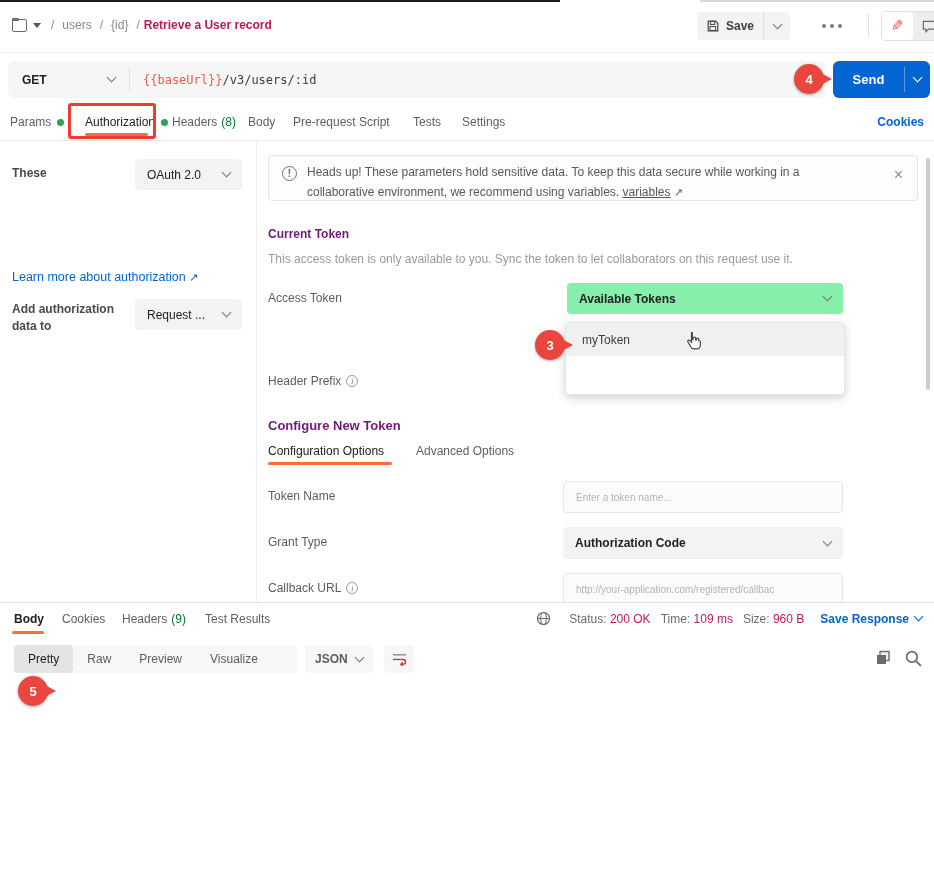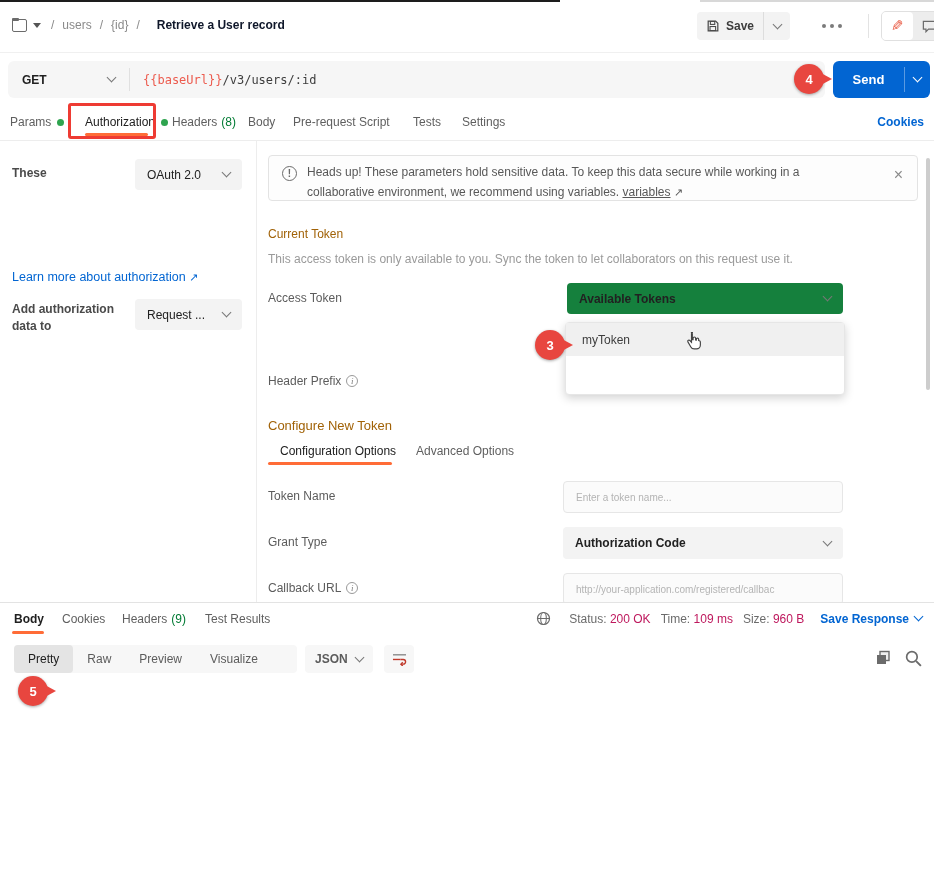--- a/index.html
+++ b/index.html
@@ -11,42 +11,42 @@
   }
   .abs { position:absolute; }
   .flex { display:flex; align-items:center; }
 
   
   .chev { display:inline-block; width:7px; height:7px; border-right:1.6px solid #777;
           border-bottom:1.6px solid #777; transform:rotate(45deg); margin-top:-4px; }
   .chev.white { border-color:#fff; }
   .chev.blue { border-color:#0265d2; }
   .gdot { display:inline-block; width:7px; height:7px; border-radius:50%; background:#2ea44f; margin-left:6px; }
-  .select-box { background:#15803d; border-radius:4px; display:flex; align-items:center;
+  .select-box { background:#86efac; border-radius:4px; display:flex; align-items:center;
                 justify-content:space-between; padding:0 12px; color:#212121; font-weight:bold; cursor:pointer; }
   .field-label { color:#5c5c5c; }
   .info-i { display:inline-block; width:12px; height:12px; border:1px solid #9a9a9a; border-radius:50%;
             font-size:9px; line-height:11px; text-align:center; color:#7a7a7a; margin-left:5px;
             font-family:"Liberation Serif", serif; font-style:italic; }
   input.pm-input { border:1px solid #e6e6e6; background:#fbfbfb; border-radius:4px; padding:0 12px;
                    font-family:"Liberation Sans", sans-serif; font-size:10px; color:#444; width:100%; height:100%; }
   input.pm-input::placeholder { color:#b4b4b4; }
 
   
   .topline-dark { position:absolute; top:0; left:0; width:560px; height:2px; background:#1d1d1d; }
   .topline-light { position:absolute; top:0; left:700px; right:0; height:2px; background:#d8d8d8; }
 
   
   .bc-icon { width:15px; height:13px; border:1.5px solid #6b6b6b; border-radius:2px; position:relative; }
   .bc-icon::after { content:""; position:absolute; top:-1.5px; left:-1.5px; width:7px; height:3px;
                     background:#6b6b6b; border-radius:1px; }
   .caret-down { width:0; height:0; border-left:4px solid transparent; border-right:4px solid transparent;
                 border-top:5px solid #555; display:inline-block; }
   .bc-sep, .bc-seg { color:#8a8a8a; margin:0 4px; }
-  .bc-current { color:#0f172a; font-weight:bold; margin-left:13px; }
+  .bc-current { color:#be185d; font-weight:bold; margin-left:0; }
 
   .btn-gray { background:#f3f3f3; display:flex; align-items:center; justify-content:center; cursor:pointer; }
   .toolbar-divider { width:1px; background:#e3e3e3; }
 
   
   .url-box { background:#f6f6f6; border-radius:6px; }
   .send-btn { background:#0265d2; border-radius:6px; color:#fff; font-weight:bold; font-size:13px; cursor:pointer; }
 
   
   .tab { color:#5f5f5f; cursor:pointer; white-space:nowrap; }
@@ -66,21 +66,21 @@
 
   
   .banner { border:1px solid #e3e3e3; border-radius:4px; background:#fdfdfd; }
   .warn-circle { width:15px; height:15px; border:1.4px solid #6b6b6b; border-radius:50%; color:#6b6b6b;
                  font-size:10px; font-weight:bold; text-align:center; line-height:13px; }
   .banner-text { color:#585858; line-height:20px; }
   .banner-link { color:#585858; text-decoration:underline; cursor:pointer; }
   .ext-arrow { color:#585858; font-size:11px; }
   .close-x { color:#8a8a8a; font-size:16px; cursor:pointer; line-height:14px; }
 
-  .section-title { font-weight:normal; color:#a16207; }
+  .section-title { font-weight:bold; color:#701a75; }
   .muted { color:#9a9a9a; }
   .blue-link { color:#0265d2; cursor:pointer; }
 
   
   .menu { background:#fff; border:1px solid #e6e6e6; border-radius:4px;
           box-shadow:0 3px 10px rgba(0,0,0,.18); z-index:20; }
   .menu-item { height:33px; display:flex; align-items:center; padding:0 16px; color:#3d3d3d; cursor:pointer; }
   .menu-item.hover { background:#f0f0f0; }
   .menu-item.manage { color:#e8563f; }
 
@@ -263,21 +263,21 @@
       <path d="M4.5 1.5c.8 0 1.4.6 1.4 1.4v5.2l.7.1V6.9c0-.7.6-1.2 1.2-1.2s1.2.5 1.2 1.2v1.6l.7.1V7.8c0-.6.5-1.1 1.1-1.1s1.1.5 1.1 1.1v1.3l.6.1c.6.1 1 .6 1 1.2v2.9c0 2-1.6 3.6-3.6 3.6H7.6c-1.3 0-2.5-.7-3.1-1.8l-2.8-4.8c-.3-.5-.1-1.2.4-1.5.5-.3 1.1-.2 1.5.2l1.5 1.7V2.9c0-.8.6-1.4 1.4-1.4z" fill="#fff" stroke="#444" stroke-width="1.1"></path>
     </svg>
   </div>
 
   <div class="abs flex" style="left:268px; top:374px;">
     <span class="field-label">Header Prefix</span>
     <span class="info-i">i</span>
   </div>
 
   <div class="abs section-title" style="left:268px; top:418px; font-size:13px;">Configure New Token</div>
-  <div class="abs tab active" style="left:280px; top:444px;">Configuration Options</div>
+  <div class="abs tab active" style="left:268px; top:444px;">Configuration Options</div>
   <div class="orange-underline" style="left:268px; top:462px; width:124px;"></div>
   <div class="abs tab" style="left:416px; top:444px;">Advanced Options</div>
 
   <span class="abs field-label" style="left:268px; top:489px;">Token Name</span>
   <div class="abs" style="left:563px; top:481px; width:280px; height:32px;">
     <input class="pm-input" placeholder="Enter a token name..." style="">
   </div>
 
   <span class="abs field-label" style="left:268px; top:535px;">Grant Type</span>
   <div class="abs select-box" style="left:563px; top:527px; width:280px; height:32px; background:#f3f3f3;">

